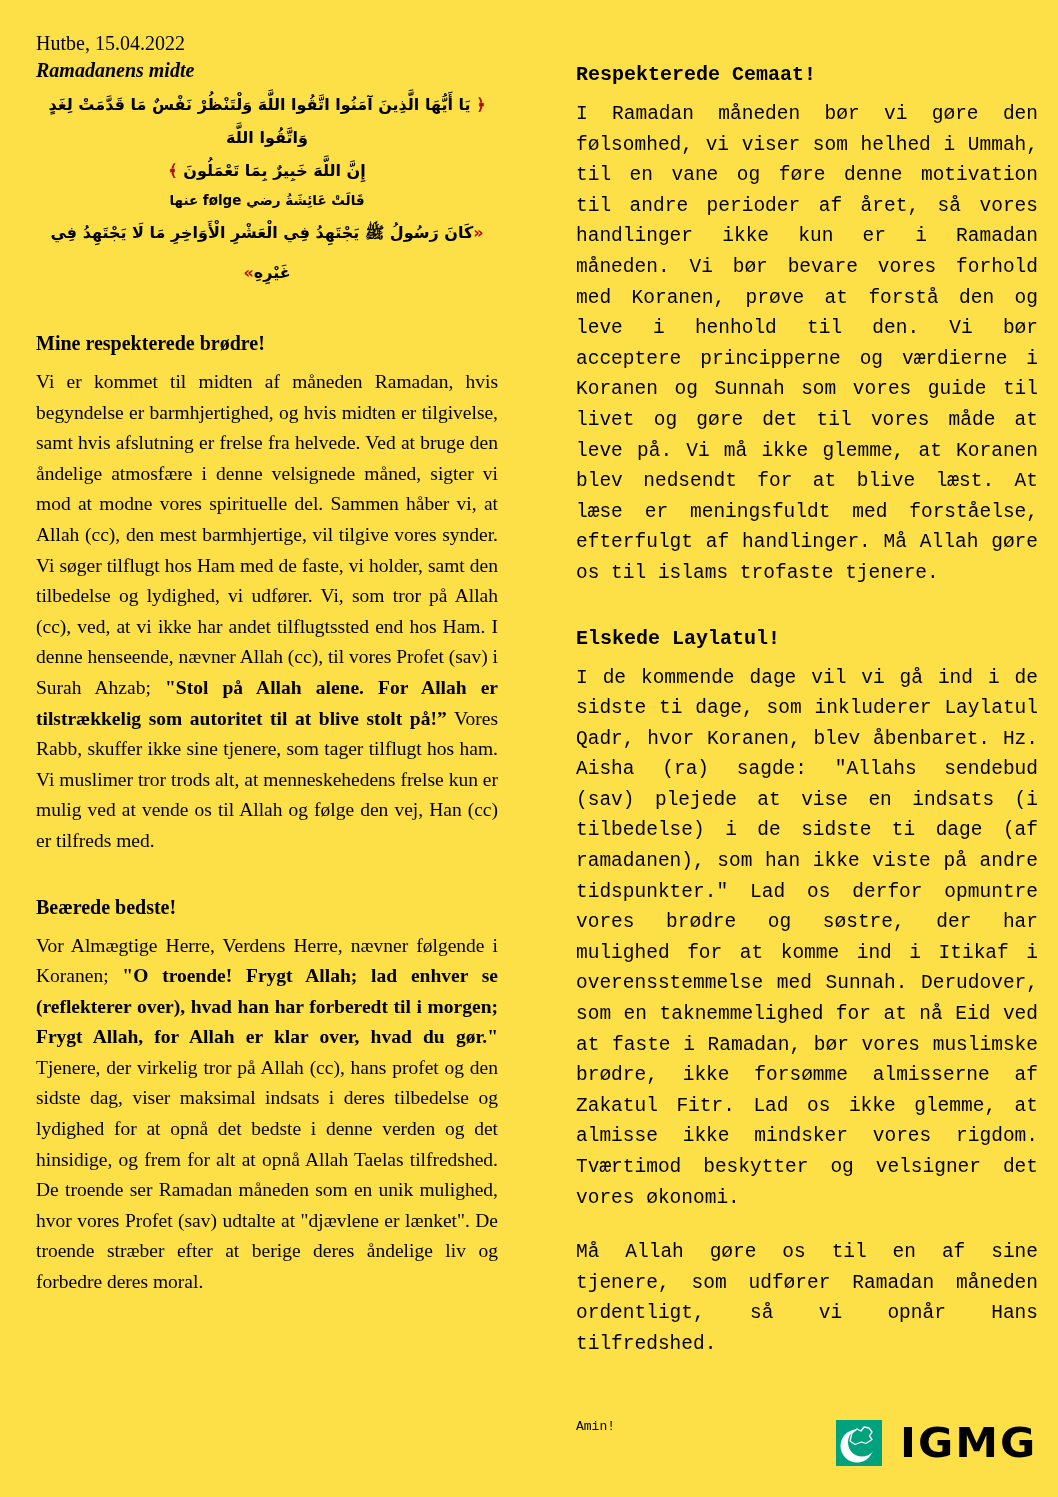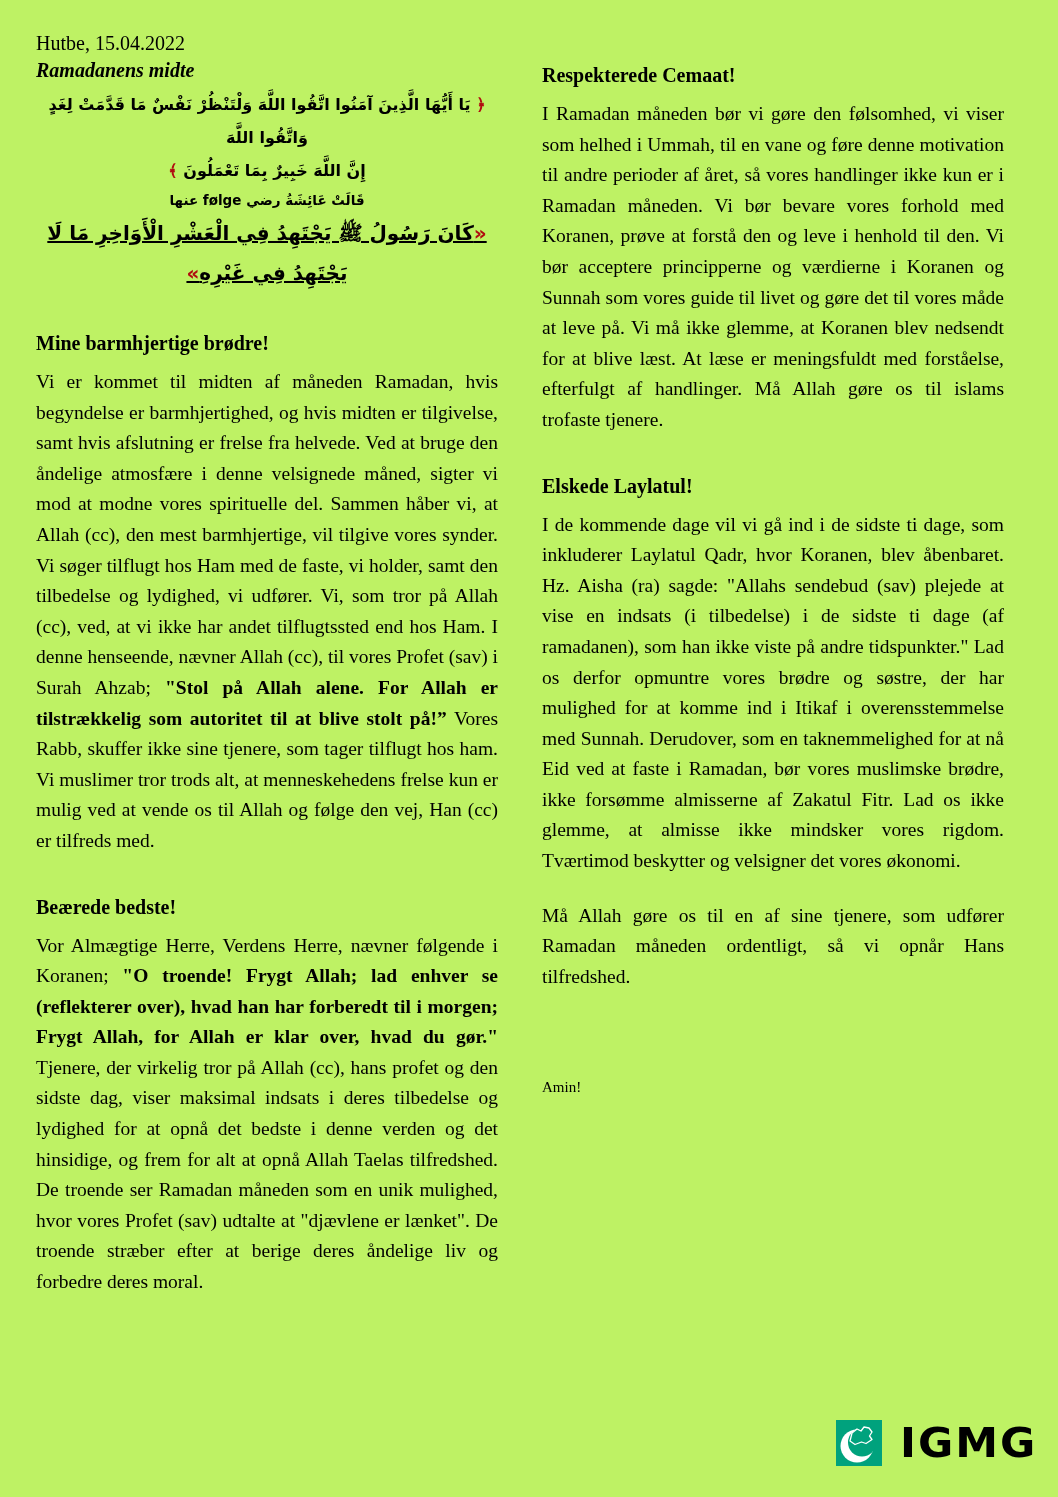--- a/index.html
+++ b/index.html
@@ -1,53 +1,53 @@
 <!DOCTYPE html>
 <html><head>
 <meta charset="utf-8">
 <style>
   html, body { margin: 0; padding: 0; background: #e8e8e8; }
   .page {
     position: relative;
     width: 1058px;
     height: 1497px;
     margin: 0 auto;
-    background: #bef264;
+    background: #fde047;
     color: #000000;
     font-family: "Liberation Serif", serif;
     overflow: hidden;
   }
   .col { position: absolute; }
   .col-left  { left: 36px;  top: 30px; width: 462px; }
-  .col-right { left: 542px; top: 62px; width: 462px; }
+  .col-right { left: 576px; top: 62px; width: 462px; font-family: Liberation Mono, monospace; }
 
   .dateline { font-size: 20px; line-height: 27px; font-weight: normal; }
   .doc-title { font-size: 20px; line-height: 27px; font-weight: bold; font-style: italic; }
 
   .arabic-block { text-align: center; margin-top: 4px; font-weight: bold; }
   .ar { direction: rtl; unicode-bidi: embed; font-family: "DejaVu Sans", sans-serif; }
   .ar-verse    { font-size: 16px; line-height: 33px; }
   .ar-narrator { font-size: 13.5px; line-height: 26px; }
-  .ar-hadith   { font-size: 20px; line-height: 40px; text-decoration: underline; }
+  .ar-hadith   { font-size: 16px; line-height: 40px; }
   .red { color: #B00D10; }
 
   h3.heading {
     font-size: 20px; line-height: 26px;
     margin: 37px 0 11px 0; font-weight: bold;
   }
   .col-right h3.heading:first-child { margin-top: 0; }
 
   p.body {
     font-size: 19.5px; line-height: 30.6px;
     text-align: justify; margin: 0;
   }
   p.body.follow { margin-top: 24px; }
   .b { font-weight: bold; }
 
-  p.amin { font-size: 15px; line-height: 30.6px; margin: 80px 0 0 0; }
+  p.amin { font-size: 13px; line-height: 30.6px; margin: 52px 0 0 0; }
 
   .logo {
     position: absolute; left: 836px; top: 1420px;
     display: flex; align-items: center; gap: 18px;
   }
   .logo-text {
     font-family: "DejaVu Sans", sans-serif;
     font-weight: 900; font-size: 43px; line-height: 46px;
     letter-spacing: 2px;
     transform: scaleY(0.95);
@@ -63,21 +63,21 @@
     <div class="dateline">Hutbe, 15.04.2022</div>
     <div class="doc-title">Ramadanens midte</div>
 
     <div class="arabic-block">
       <div class="ar ar-verse"><span class="red">﴿</span> <span>يَا أَيُّهَا الَّذِينَ آمَنُوا اتَّقُوا اللَّهَ وَلْتَنْظُرْ نَفْسٌ مَا قَدَّمَتْ لِغَدٍ وَاتَّقُوا اللَّهَ</span></div>
       <div class="ar ar-verse"><span>إِنَّ اللَّهَ خَبِيرٌ بِمَا تَعْمَلُونَ</span> <span class="red">﴾</span></div>
       <div class="ar ar-narrator">قَالَتْ عَائِشَةُ رضي følge عنها</div>
       <div class="ar ar-hadith"><span class="red">«</span><span>كَانَ رَسُولُ ﷺ يَجْتَهِدُ فِي الْعَشْرِ الْأَوَاخِرِ مَا لَا يَجْتَهِدُ فِي غَيْرِهِ</span><span class="red">»</span></div>
     </div>
 
-    <h3 class="heading">Mine barmhjertige brødre!</h3>
+    <h3 class="heading">Mine respekterede brødre!</h3>
     <p class="body"><span>Vi er kommet til midten af måneden Ramadan, hvis begyndelse er barmhjertighed, og hvis midten er tilgivelse, samt hvis afslutning er frelse fra helvede. Ved at bruge den åndelige atmosfære i denne velsignede måned, sigter vi mod at modne vores spirituelle del. Sammen håber vi, at Allah (cc), den mest barmhjertige, vil tilgive vores synder. Vi søger tilflugt hos Ham med de faste, vi holder, samt den tilbedelse og lydighed, vi udfører. Vi, som tror på Allah (cc), ved, at vi ikke har andet tilflugtssted end hos Ham. I denne henseende, nævner Allah (cc), til vores Profet (sav) i Surah Ahzab; </span><span class="b">"Stol på Allah alene. For Allah er tilstrækkelig som autoritet til at blive stolt på!”</span><span> Vores Rabb, skuffer ikke sine tjenere, som tager tilflugt hos ham. Vi muslimer tror trods alt, at menneskehedens frelse kun er mulig ved at vende os til Allah og følge den vej, Han (cc) er tilfreds med.</span></p>
 
     <h3 class="heading">Beærede bedste!</h3>
     <p class="body"><span>Vor Almægtige Herre, Verdens Herre, nævner følgende i Koranen; </span><span class="b">"O troende! Frygt Allah; lad enhver se (reflekterer over), hvad han har forberedt til i morgen; Frygt Allah, for Allah er klar over, hvad du gør."</span><span> Tjenere, der virkelig tror på Allah (cc), hans profet og den sidste dag, viser maksimal indsats i deres tilbedelse og lydighed for at opnå det bedste i denne verden og det hinsidige, og frem for alt at opnå Allah Taelas tilfredshed. De troende ser Ramadan måneden som en unik mulighed, hvor vores Profet (sav) udtalte at "djævlene er lænket". De troende stræber efter at berige deres åndelige liv og forbedre deres moral.</span></p>
   </div>
 
   <div class="col col-right">
     <h3 class="heading">Respekterede Cemaat!</h3>
     <p class="body">I Ramadan måneden bør vi gøre den følsomhed, vi viser som helhed i Ummah, til en vane og føre denne motivation til andre perioder af året, så vores handlinger ikke kun er i Ramadan måneden. Vi bør bevare vores forhold med Koranen, prøve at forstå den og leve i henhold til den. Vi bør acceptere principperne og værdierne i Koranen og Sunnah som vores guide til livet og gøre det til vores måde at leve på. Vi må ikke glemme, at Koranen blev nedsendt for at blive læst. At læse er meningsfuldt med forståelse, efterfulgt af handlinger. Må Allah gøre os til islams trofaste tjenere.</p>
 

